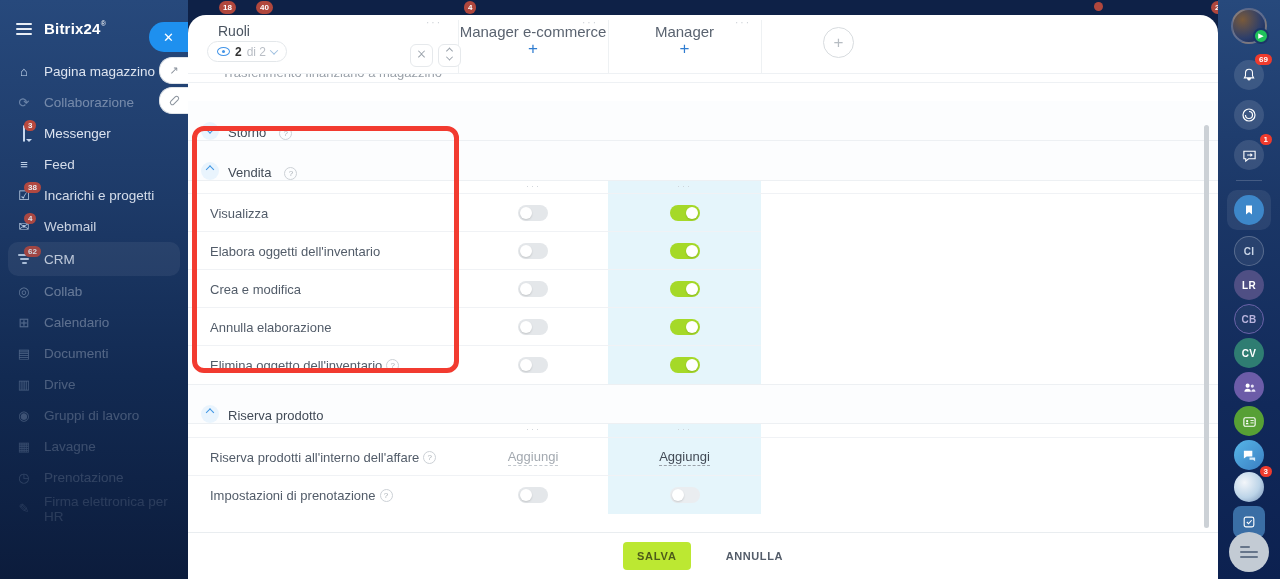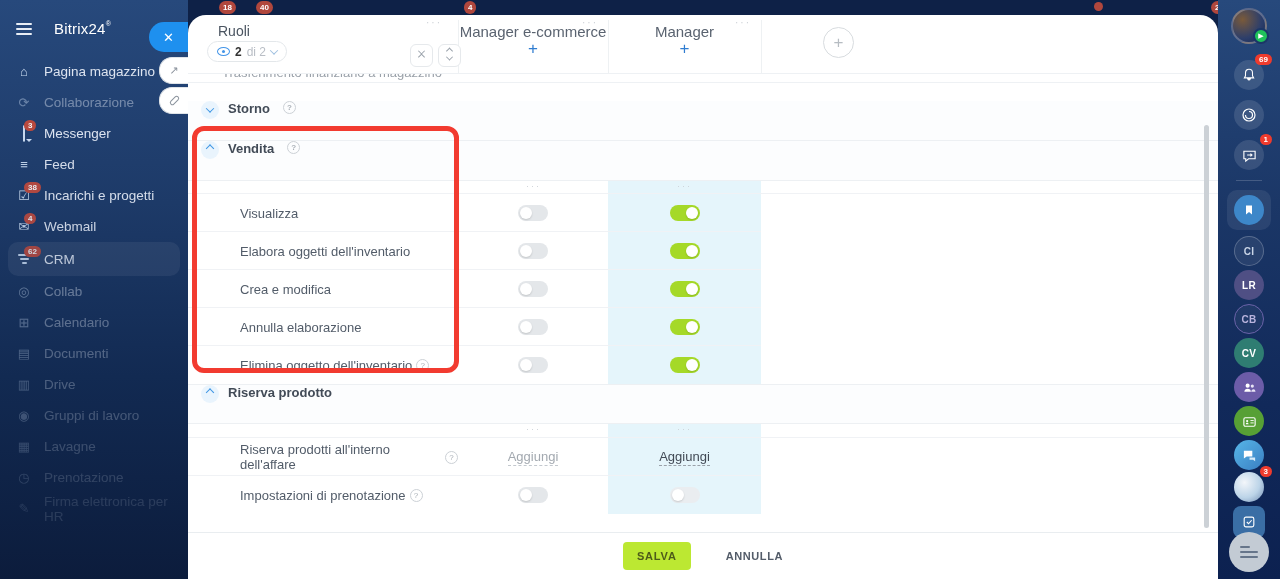--- a/index.html
+++ b/index.html
@@ -5,21 +5,21 @@
   * { margin:0; padding:0; box-sizing:border-box; }
   html,body { width:1280px; height:579px; overflow:hidden; }
   body { font-family:"Liberation Sans", sans-serif; background:#0e2147; position:relative; }
 
   
   .lsb { position:absolute; left:0; top:0; width:188px; height:579px;
          background:linear-gradient(180deg,#27497c 0%, #1d3a68 35%, #122a52 65%, #0c1c3c 100%); z-index:5; }
   .lsb-logo { display:flex; align-items:center; gap:12px; padding:20px 0 0 16px; color:#fff; }
   .burger { display:inline-block; width:16px; }
   .burger i { display:block; height:2px; background:#e8edf5; border-radius:2px; margin:3px 0; }
-  .logo-txt { font-size:15px; font-weight:normal; letter-spacing:.2px;margin-left:10px; }
+  .logo-txt { font-size:15px; font-weight:bold; letter-spacing:.2px; }
   .logo-sup { font-size:7px; vertical-align:top; }
   .nav { margin-top:18px; }
   .nav-item { position:relative; display:flex; align-items:center; gap:12px; height:31px;
               padding-left:16px; color:#e7edf7; font-size:13.5px; }
   .nav-item .nico { width:16px; text-align:center; font-size:13px; color:#cfe0f5; position:relative; flex:none; }
   .nav-item.sel { background:rgba(255,255,255,.08); border-radius:10px; margin:0 8px; padding-left:8px; height:34px; }
   .nbadge { position:absolute; top:-6px; left:8px; background:#c24a3c; color:#fff; font-size:8px; font-weight:bold;
             border-radius:8px; padding:1px 4px; line-height:9px; }
   .chatbub { width:13px; height:10px; border:1.5px solid #cfe0f5; border-radius:4px; position:relative; }
   .chatbub:after { content:""; position:absolute; left:2px; bottom:-4px; width:0; height:0;
@@ -74,35 +74,35 @@
   .addrole { position:absolute; left:635px; top:12px; width:31px; height:31px; border:1px solid #d8dcdf;
              border-radius:50%; color:#b6bcc2; font-size:17px; font-weight:300; display:flex; align-items:center;
              justify-content:center; cursor:pointer; }
 
   
   .cutrow { position:relative; height:9px; overflow:hidden; border-bottom:1px solid #eef1f4; }
   .cutrow .crtxt { position:absolute; left:34px; top:-9px; font-size:13px; color:#9aa1a9; }
 
   
   .gap { height:18px; }
-  .secrow { position:relative; display:flex; align-items:flex-start; height:40px; padding-left:13px; gap:9px;
-            background:#fcfdfe; border-bottom:1px solid #edf0f3;font-weight:bold; }
+  .secrow { position:relative; display:flex; align-items:flex-end; height:40px; padding-left:13px; gap:9px;
+            background:#fcfdfe; border-bottom:1px solid #edf0f3; }
   .secrow.noline { border-bottom:none; }
   .secchev { width:18px; height:18px; border-radius:50%; background:#e9f4fd; display:flex; align-items:center;
              justify-content:center; color:#3e96e4; cursor:pointer; flex:none; }
   .sec-label { font-size:13px; color:#424b57; }
   .helpq { width:13px; height:13px; border:1px solid #ccd1d6; border-radius:50%; color:#aab0b7; font-size:8px;
            display:inline-flex; align-items:center; justify-content:center; margin-left:4px; flex:none; }
   .subtbl { position:relative; }
   .hlcol { position:absolute; left:420px; top:0; bottom:0; width:153px; background:#e5f5fb; }
   .strip { position:relative; height:13px; border-bottom:1px solid #f0f2f5; }
   .strip .dots { position:absolute; top:0; font-size:9px; }
   .prow { position:relative; display:flex; height:38px; align-items:center; }
   .prow .rb { position:absolute; left:0; bottom:0; width:573px; border-bottom:1px solid #f0f2f5; }
-  .c-label { width:270px; padding-left:52px; font-size:13px; color:#525c69; display:flex; align-items:center; }
+  .c-label { width:270px; padding-left:22px; font-size:13px; color:#525c69; display:flex; align-items:center; }
   .c1 { width:150px; display:flex; align-items:center; justify-content:center; }
   .c2 { width:153px; display:flex; align-items:center; justify-content:center; }
 
   .toggle { width:30px; height:16px; border-radius:9px; position:relative; cursor:pointer; display:inline-block; }
   .toggle.off { background:#e4e7ea; }
   .toggle.on { background:#a5d928; }
   .toggle:after { content:""; position:absolute; top:2px; width:12px; height:12px; border-radius:50%;
                   background:#fff; box-shadow:0 1px 2px rgba(0,0,0,.15); }
   .toggle.off:after { left:2px; } .toggle.on:after { right:2px; }
   .toggle.off.dim { background:#eaedf0; }

